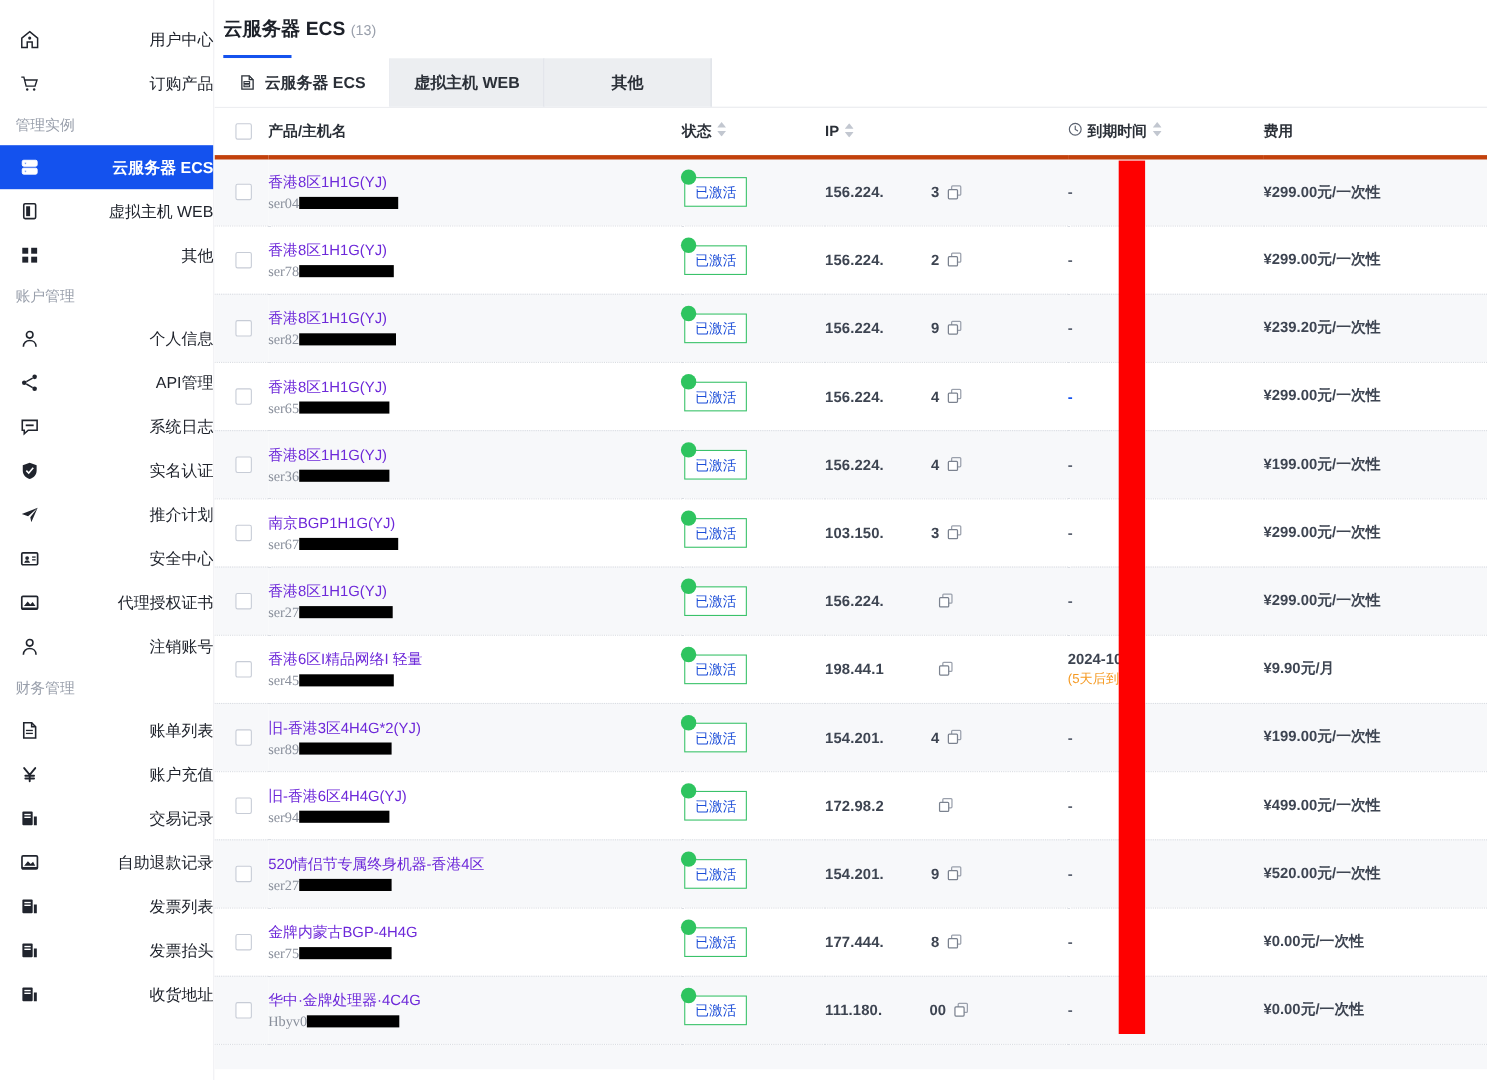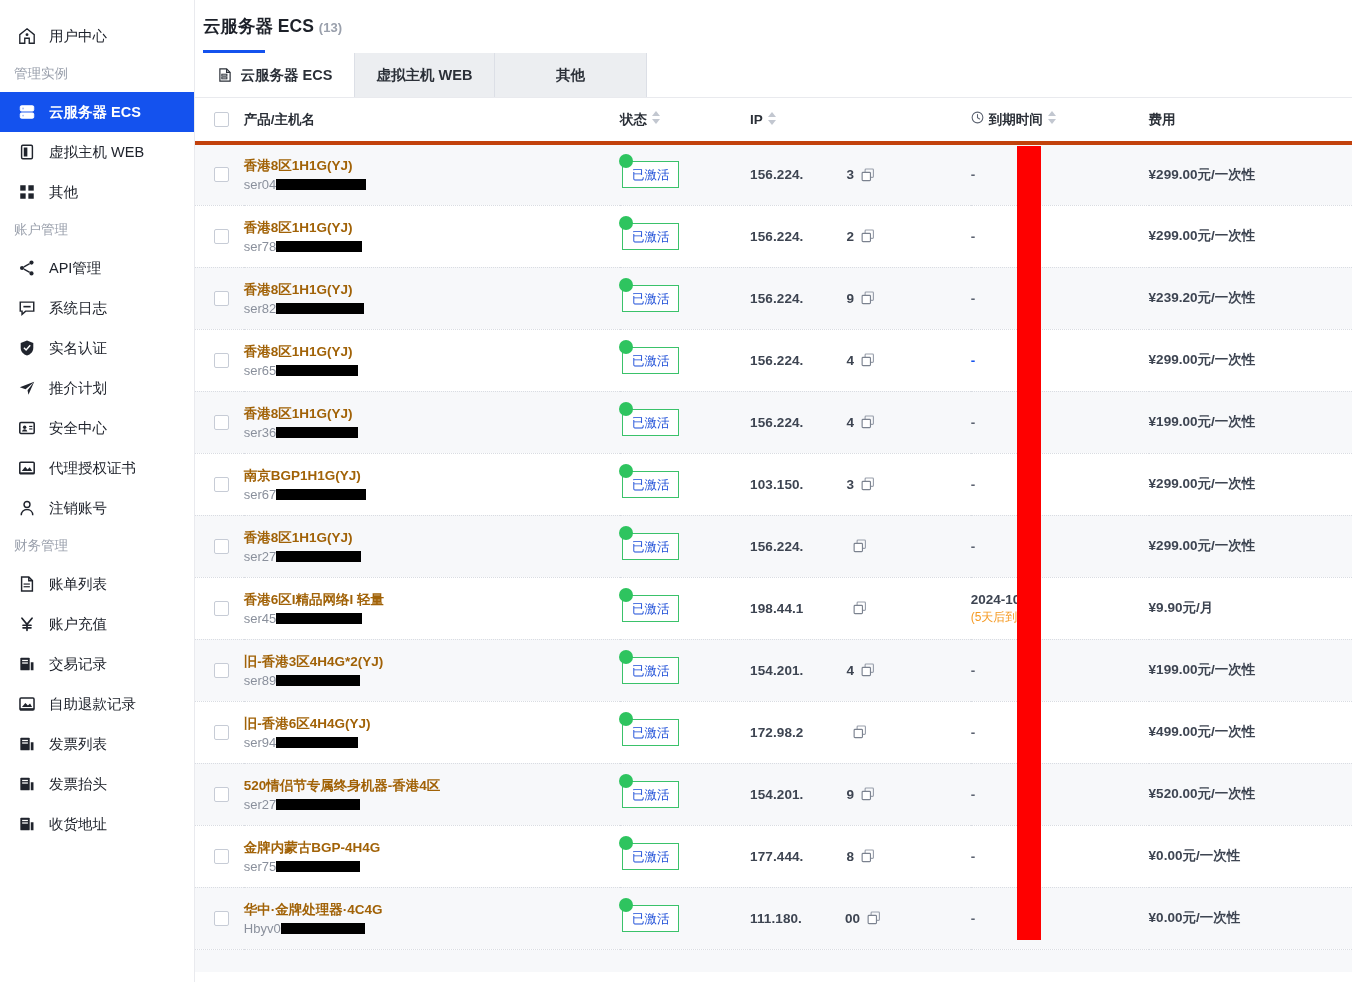--- a/index.html
+++ b/index.html
@@ -22,20 +22,21 @@
   }
   .nav-item {
     display: flex; align-items: center;
     height: 40px;
     padding-left: 18px;
     gap: 13px;
     cursor: pointer;
     color: #20242d;
     font-size: 14.5px;
     white-space: nowrap;
+    justify-content: space-between;
   }
   .nav-item .ico {
     width: 18px; height: 18px;
     display: inline-flex; align-items: center; justify-content: center;
     flex: 0 0 18px;
   }
   .nav-item .ico svg { display: block; }
   .nav-item.active {
     background: #1452ee;
     color: #ffffff;
@@ -66,21 +67,21 @@
     font-size: 17.5px;
     font-weight: bold;
     color: #1d2129;
     display: inline;
   }
   .page-count {
     font-size: 13px;
     color: #9aa0ac;
     margin-left: 5px;
     display: inline;
-    font-weight: bold;
+    font-weight: normal;
   }
   .title-underline {
     width: 62px; height: 3px; background: #1452ee;
     margin: 6px 0 0 8px;
   }
 
   
   .tabs {
     display: flex;
     height: 45px;
@@ -144,26 +145,26 @@
     border: 1px solid #c7ccd6;
     border-radius: 2px;
     background: #fff;
     display: block;
     margin-left: 19px;
     cursor: pointer;
   }
 
   .prod-name {
     font-size: 13.5px;
-    color: #a16207;
-    font-weight: 700;
+    color: #6d28d9;
+    font-weight: 400;
     white-space: nowrap;
     line-height: 17px;
   }
-  .host-row { display: flex; align-items: center; margin-top: 3px; }
+  .host-row { display: flex; align-items: center; margin-top: 3px; font-family: Liberation Serif, serif; }
   .host-pre {
     font-size: 13px; color: #8a909c; line-height: 15px;
   }
   .redact { height: 11px; background: #000000; display: inline-block; }
 
   .badge-wrap { position: relative; display: inline-block; margin-left: 2px; }
   .badge {
     border: 1px solid #3ac26a;
     color: #1d4ed8;
     font-size: 12.5px;
@@ -215,20 +216,30 @@
     <div id="sb-top">
         <div class="nav-item">
           <span class="ico">
             <svg width="18" height="18" viewBox="0 0 20 20">
               <path d="M10 2 L18 8.5 V18 H12.5 V12.5 H7.5 V18 H2 V8.5 Z" fill="none" stroke="currentColor" stroke-width="1.5"></path>
               <circle cx="10" cy="8.5" r="1.6" fill="currentColor"></circle>
             </svg>
           </span>
           <span>用户中心</span>
         </div>
+        <div class="nav-item">
+          <span class="ico">
+            <svg width="18" height="18" viewBox="0 0 20 20">
+              <path d="M1.5 3.5 h2.6 l2.3 9 h9 l2-6.2 H5.4" fill="none" stroke="currentColor" stroke-width="1.4"></path>
+              <circle cx="7.5" cy="16" r="1.2" fill="currentColor"></circle>
+              <circle cx="14.5" cy="16" r="1.2" fill="currentColor"></circle>
+            </svg>
+          </span>
+          <span>订购产品</span>
+        </div>
       </div>
     <div class="nav-group">管理实例</div>
     <div id="sb-inst">
         <div class="nav-item active">
           <span class="ico">
             <svg width="18" height="18" viewBox="0 0 20 20">
               <rect x="2.5" y="3" width="15" height="6" rx="1.4" fill="currentColor"></rect>
               <rect x="2.5" y="11" width="15" height="6" rx="1.4" fill="currentColor"></rect>
               <circle cx="5.6" cy="6" r="1" fill="#1452ee"></circle>
               <circle cx="5.6" cy="14" r="1" fill="#1452ee"></circle>
@@ -252,20 +263,29 @@
               <rect x="11.5" y="2.5" width="6" height="6" fill="currentColor"></rect>
               <rect x="2.5" y="11.5" width="6" height="6" fill="currentColor"></rect>
               <rect x="11.5" y="11.5" width="6" height="6" fill="currentColor"></rect>
             </svg>
           </span>
           <span>其他</span>
         </div>
       </div>
     <div class="nav-group">账户管理</div>
     <div id="sb-acct">
+        <div class="nav-item">
+          <span class="ico">
+            <svg width="18" height="18" viewBox="0 0 20 20">
+              <circle cx="10" cy="6" r="3.3" fill="none" stroke="currentColor" stroke-width="1.6"></circle>
+              <path d="M3.6 18 c0-4 3-6.3 6.4-6.3 s6.4 2.3 6.4 6.3" fill="none" stroke="currentColor" stroke-width="1.6"></path>
+            </svg>
+          </span>
+          <span>个人信息</span>
+        </div>
         <div class="nav-item">
           <span class="ico">
             <svg width="18" height="18" viewBox="0 0 20 20">
               <circle cx="15" cy="4" r="2.3" fill="currentColor"></circle>
               <circle cx="4.5" cy="10" r="2.3" fill="currentColor"></circle>
               <circle cx="15" cy="16" r="2.3" fill="currentColor"></circle>
               <path d="M13 5.2 L6.6 8.8 M6.6 11.2 L13 14.8" stroke="currentColor" stroke-width="1.5"></path>
             </svg>
           </span>
           <span>API管理</span>

